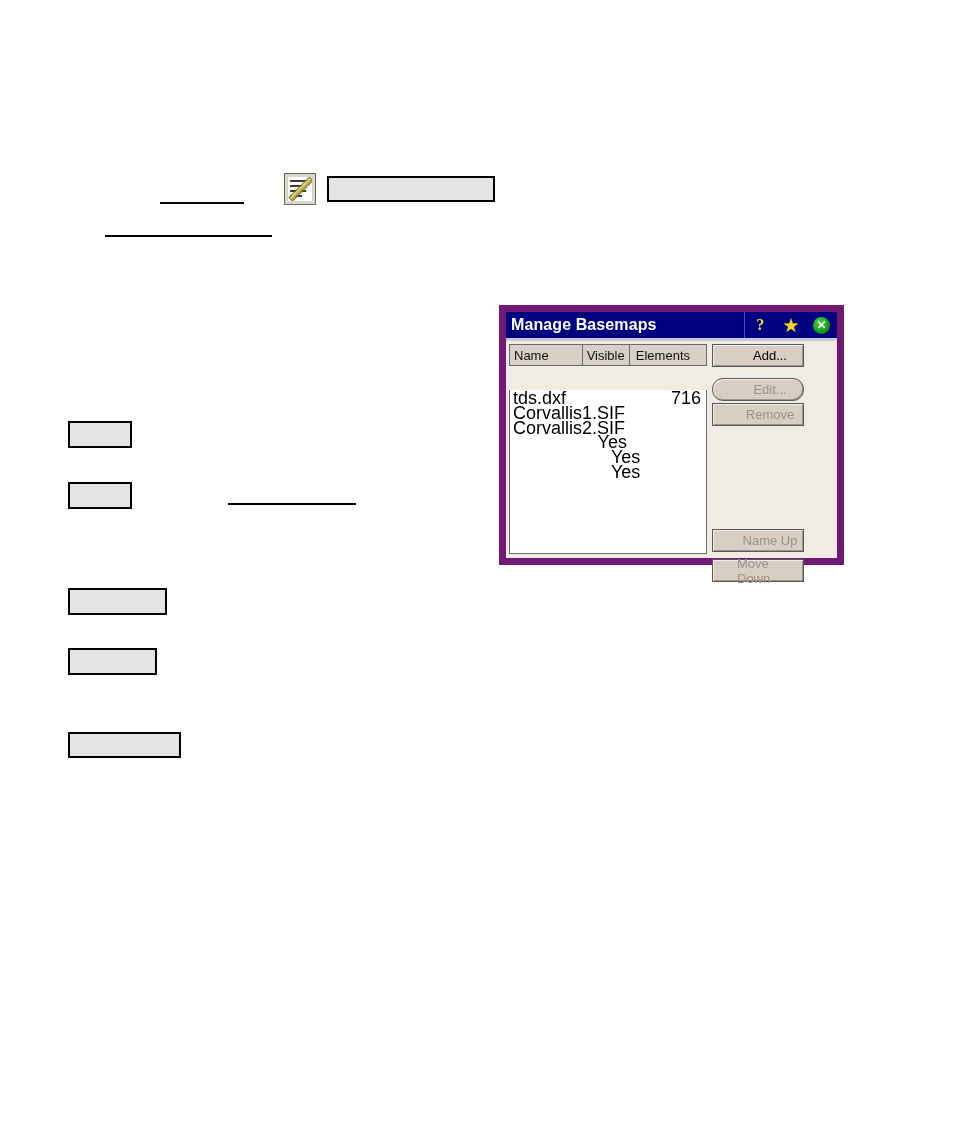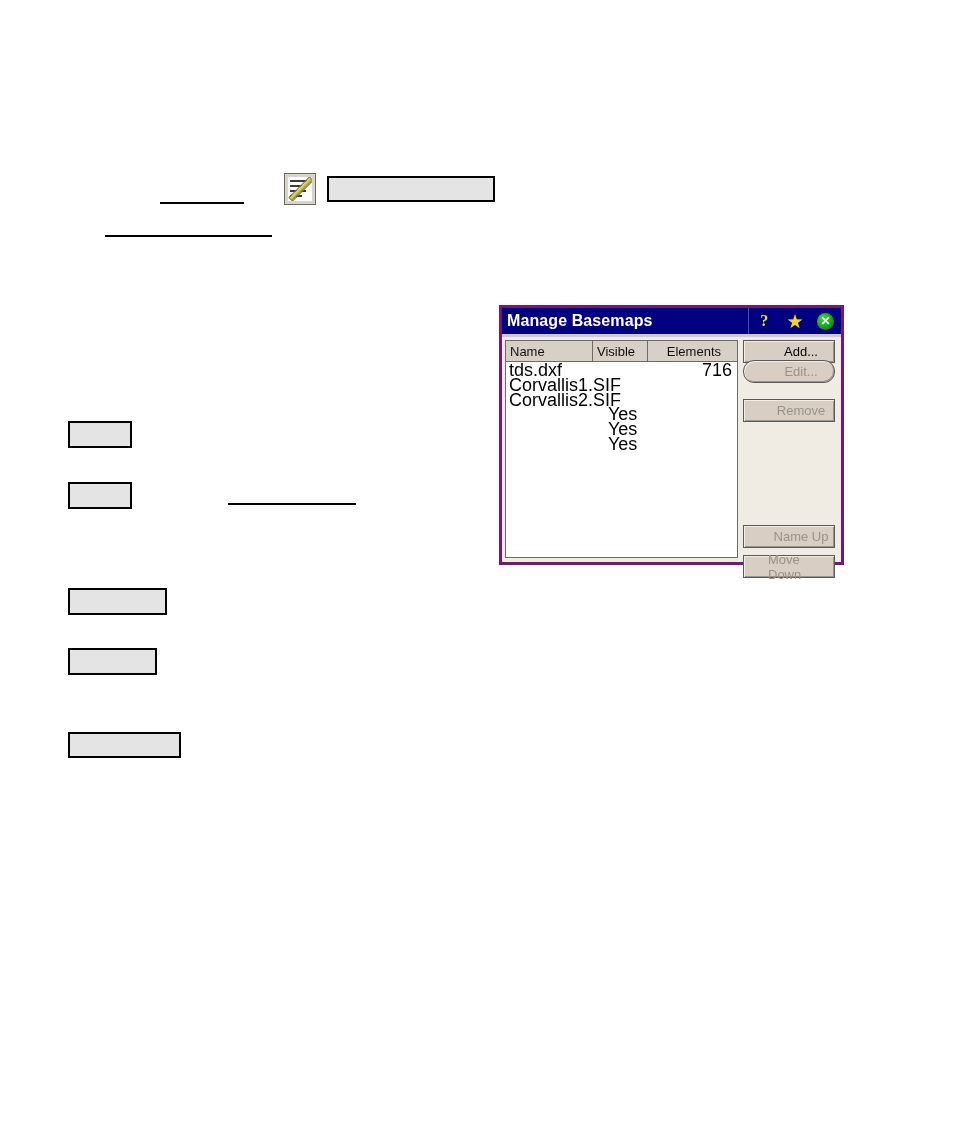--- a/index.html
+++ b/index.html
@@ -59,21 +59,21 @@
   }
 
   
   #dialog {
     position: absolute;
     left: 499px;
     top: 305px;
     width: 345px;
     height: 260px;
     box-sizing: border-box;
-    border: 3px solid #701a75;
+    border: 7px solid #701a75;
     background: #fdba74;
   }
   .titlebar {
     height: 26px;
     background: #000080;
     display: flex;
     align-items: center;
     position: relative;
     box-sizing: border-box;
   }
@@ -139,23 +139,24 @@
     position: absolute;
     left: 0; right: 0;
     top: 29px; bottom: 0;
     background: #f1ece3;
     padding: 3px 4px 4px 3px;
     box-sizing: border-box;
     display: flex;
   }
 
   .list-panel {
-    width: 233px;
+    width: 198px;
     display: flex;
     flex-direction: column;
+    gap: 24px;
   }
   .list-header {
     display: flex;
     height: 22px;
     background: #d9d0c5;
     border: 1px solid #6b6b6b;
     box-sizing: border-box;
   }
   .list-header .hcell {
     font-size: 13px;
@@ -210,21 +211,21 @@
     font-size: 13px;
     display: flex;
     align-items: center;
     justify-content: center;
     color: #000000;
     font-family: "Liberation Sans", sans-serif;
     padding-left: 24px;
   }
   .dlg-btn.disabled { color: #9a9289; }
   #btn-add      { top: 0px; }
-  #btn-edit     { top: 20px; border-radius: 11px; }
+  #btn-edit     { top: 34px; border-radius: 11px; }
   #btn-remove   { top: 59px; }
   #btn-moveup   { top: 185px; }
   #btn-movedown { top: 215px; }
 </style>
 </head>
 <body>
 
 <div class="doc-underline" style="left:160px; top:202px; width:84px;"></div>
 <div class="doc-underline" style="left:105px; top:235px; width:167px;"></div>
 <div class="doc-underline" style="left:228px; top:503px; width:128px;"></div>

